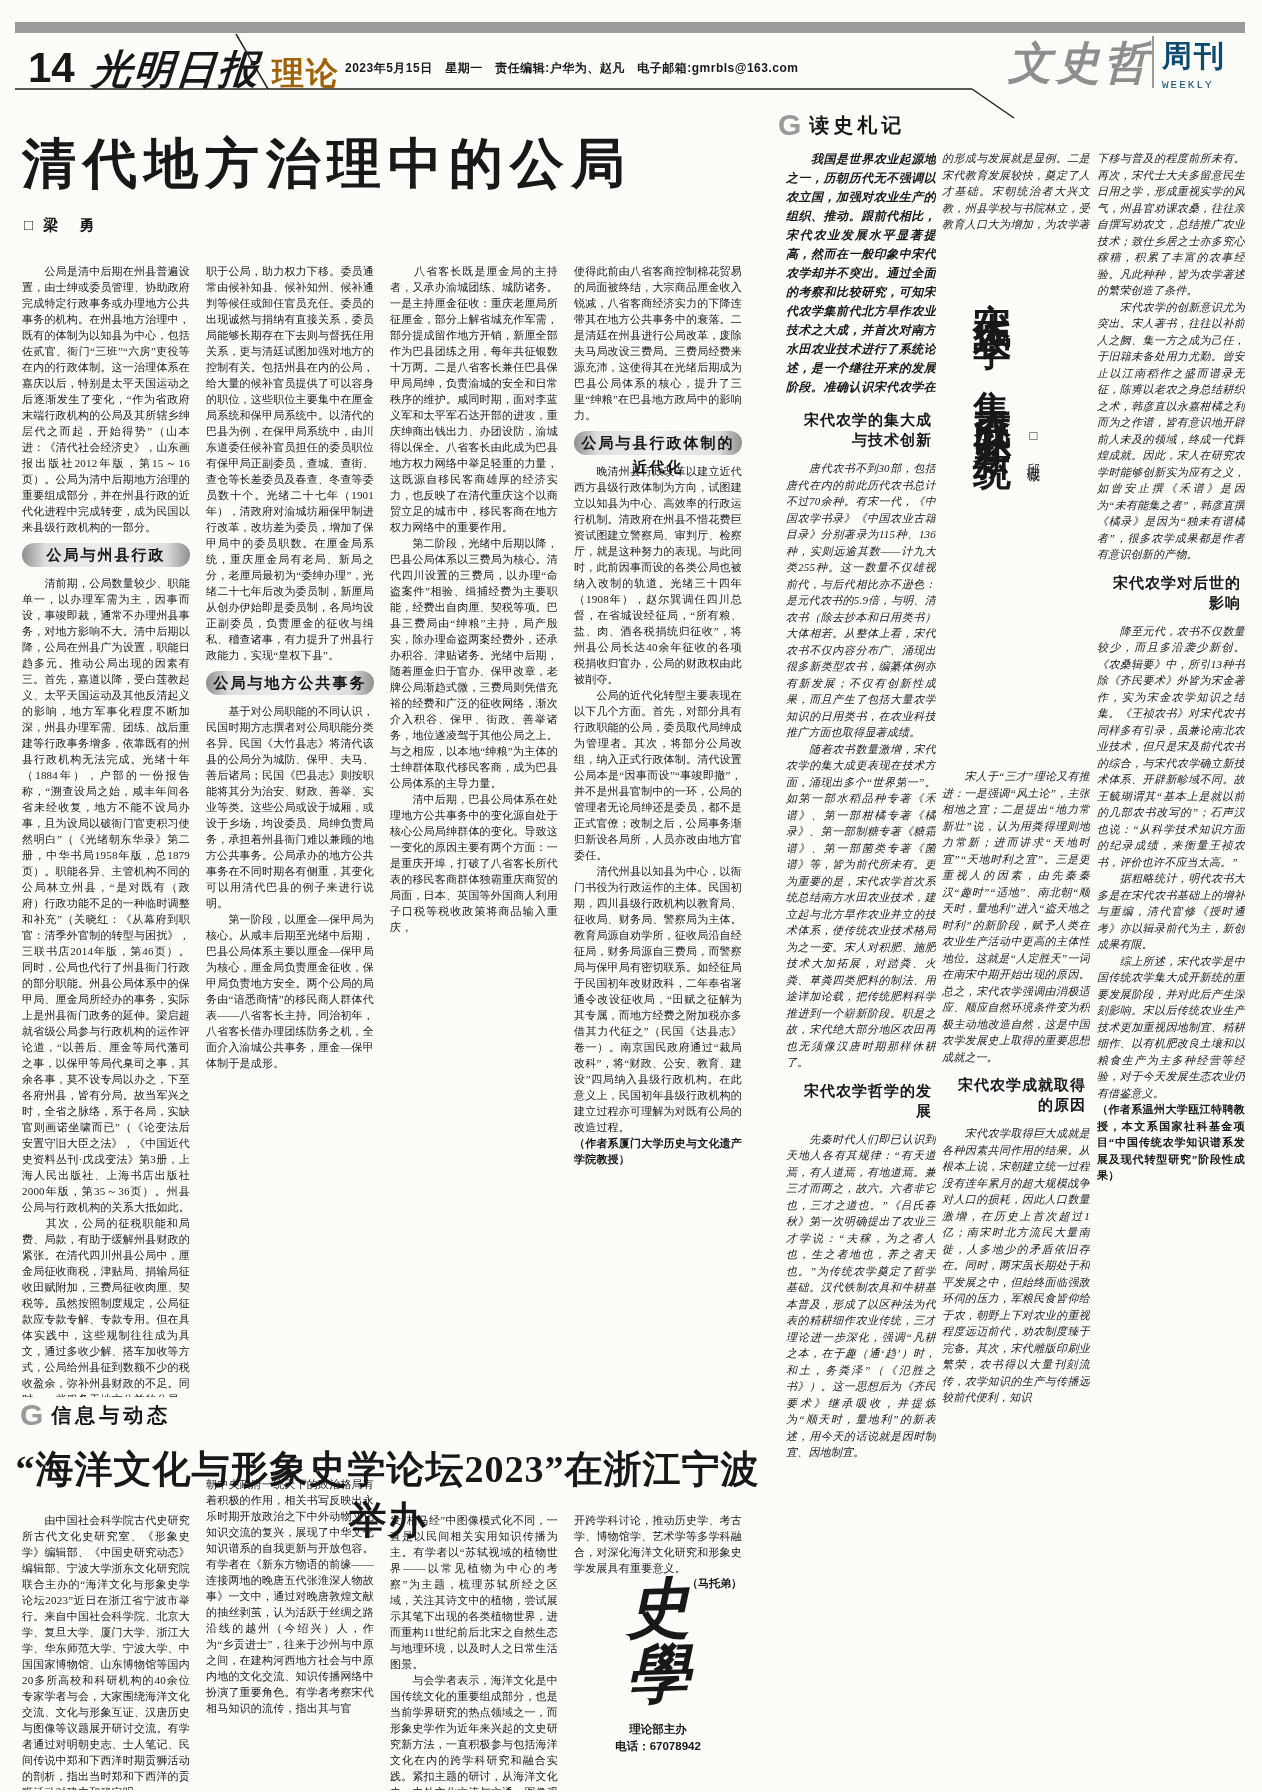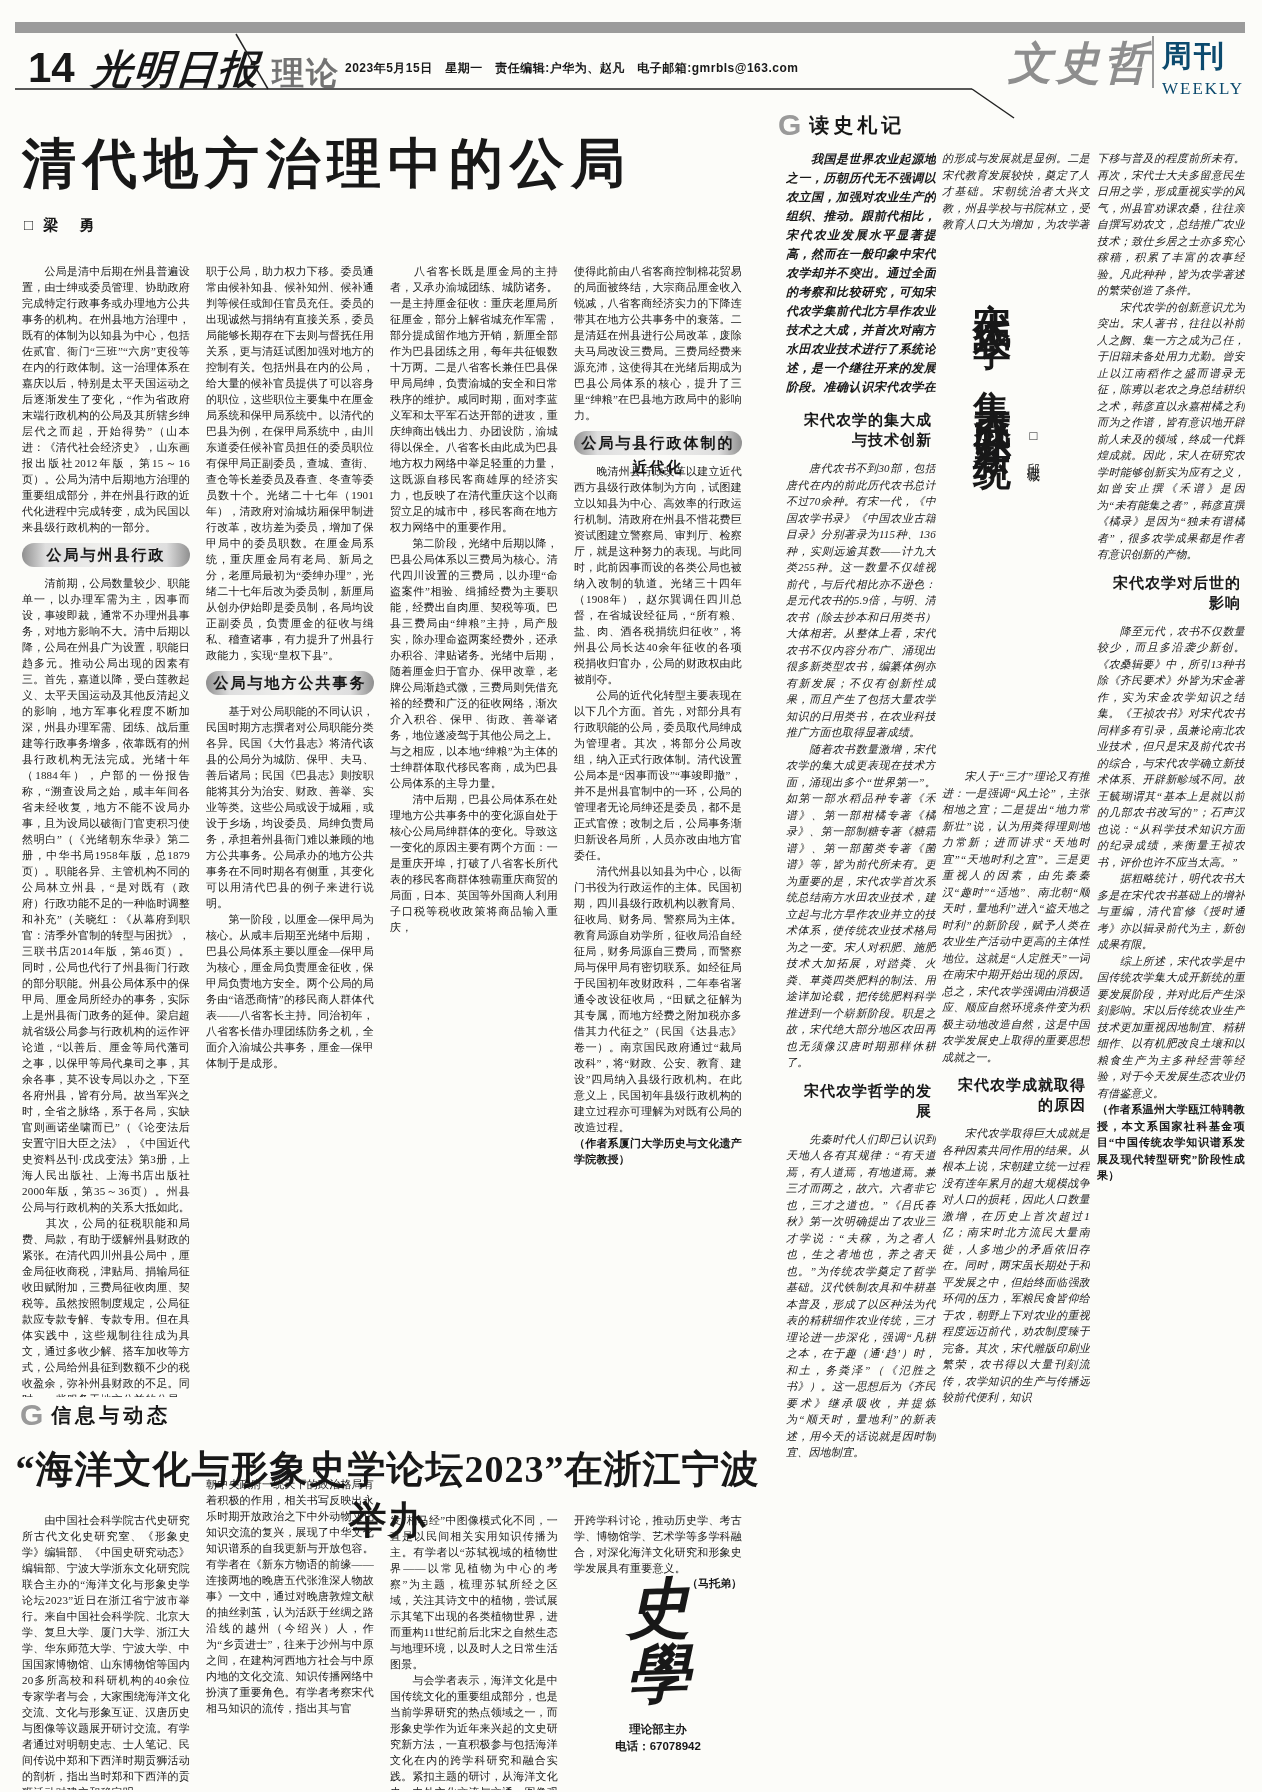--- a/index.html
+++ b/index.html
@@ -3,30 +3,30 @@
 <meta charset="utf-8">
 <style>
   html,body{margin:0;padding:0;}
   .page{position:relative;width:1262px;height:1792px;background:#fcfcf9;color:#181818;
         font-family:"Liberation Serif",serif;overflow:hidden;}
   
   .topbar{position:absolute;left:15px;top:22px;width:1230px;height:11px;background:#9b9b9b;}
   .pagenum{position:absolute;left:28px;top:44px;font-size:42px;font-weight:bold;font-family:"Liberation Sans",sans-serif;}
   .masthead{position:absolute;left:92px;top:42px;font-size:40px;font-weight:900;letter-spacing:2px;
             font-style:italic;transform:skewX(-4deg);}
-  .secname{position:absolute;left:272px;top:52px;font-size:32px;font-weight:900;color:#737373;
+  .secname{position:absolute;left:272px;top:52px;font-size:32px;font-weight:900;color:#a16207;
            font-family:"Liberation Sans",sans-serif;letter-spacing:2px;}
   .dateline{position:absolute;left:345px;top:60px;font-size:12px;font-weight:bold;
             font-family:"Liberation Sans",sans-serif;letter-spacing:0.5px;}
   .weekly-cn{position:absolute;left:1008px;top:34px;font-size:44px;font-weight:900;color:#8e8e8e;
              letter-spacing:4px;font-style:italic;}
   .weekly-sep{position:absolute;left:1152px;top:36px;width:2px;height:52px;background:#9a9a9a;}
   .weekly-right{position:absolute;left:1162px;top:36px;color:#0c4a6e;}
   .weekly-right .zk{font-size:30px;font-weight:bold;letter-spacing:2px;display:block;}
-  .weekly-right .en{font-size:17px;letter-spacing:2px;display:block;margin-top:2px;}
+  .weekly-right .en{font-size:11px;letter-spacing:2px;display:block;margin-top:2px;font-family:Liberation Mono, monospace;}
   
   .headline{position:absolute;left:22px;top:128px;width:740px;font-size:54px;font-weight:900;
             letter-spacing:7px;white-space:nowrap;}
   .byline{position:absolute;left:24px;top:216px;font-size:15px;font-weight:bold;
           font-family:"Liberation Sans",sans-serif;letter-spacing:3px;}
   .col{position:absolute;overflow:hidden;}
   .col p{margin:0;font-size:11px;line-height:16px;text-align:justify;white-space:pre-line;
          letter-spacing:0.2px;}
   .pill{height:24px;line-height:24px;margin:8px 0;border-radius:13px;text-align:center;
         font-family:"Liberation Sans",sans-serif;font-weight:bold;font-size:15px;letter-spacing:2px;

